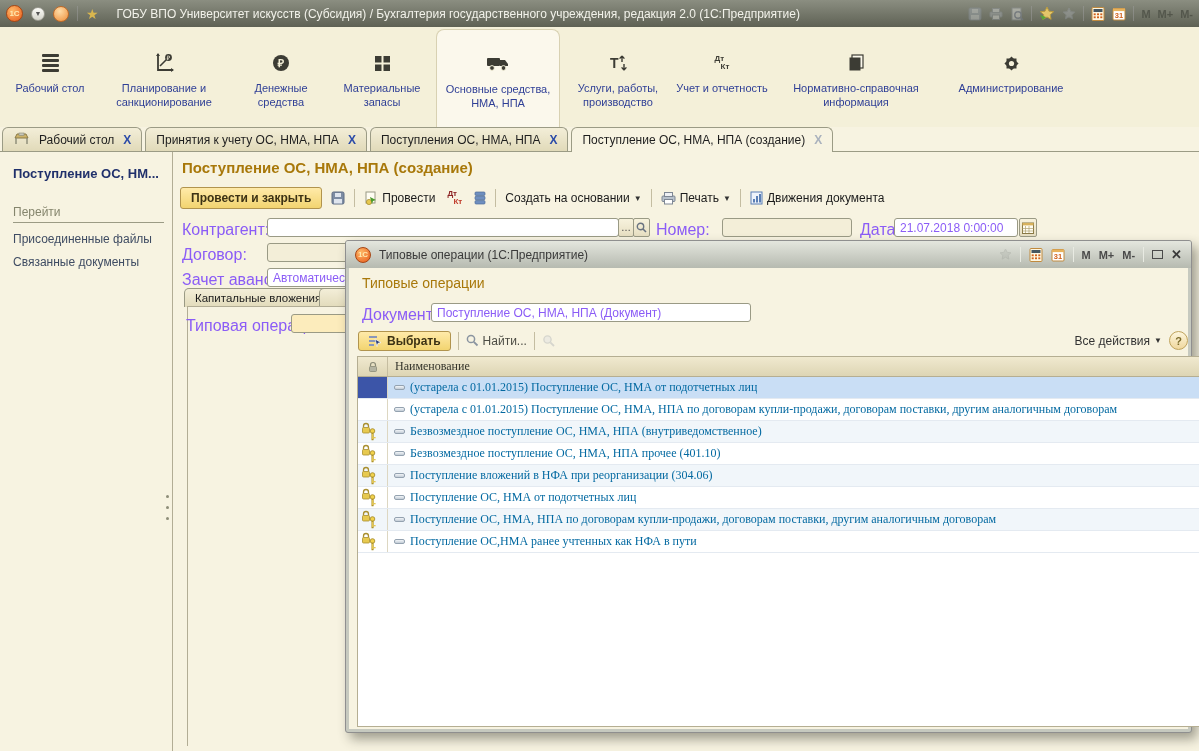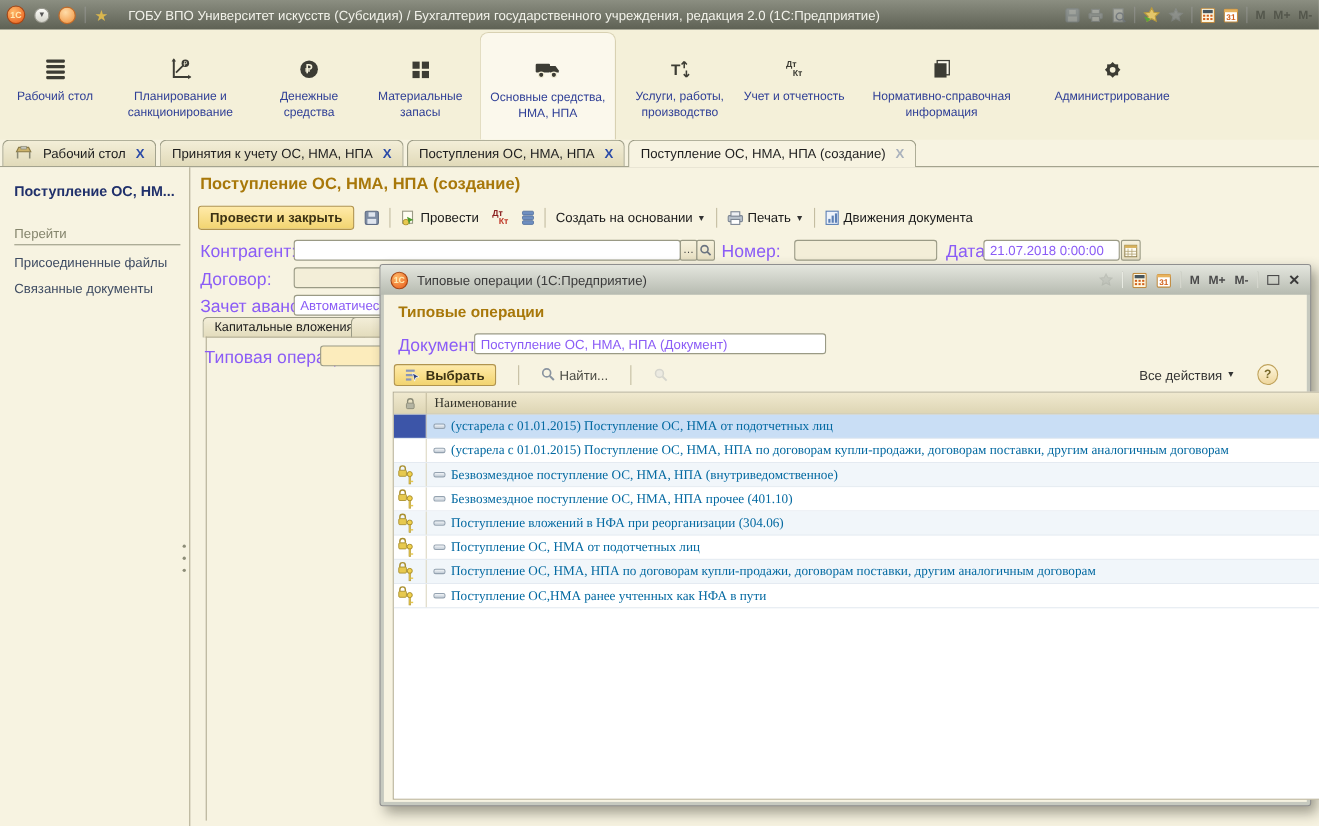--- a/index.html
+++ b/index.html
@@ -78,22 +78,22 @@
 .modal{position:absolute;left:345px;top:240px;width:847px;height:493px;background:#c6c9bf;
   border:1px solid #8f8f8f;border-radius:3px;box-shadow:5px 6px 12px rgba(50,50,40,.45);z-index:20;}
 .m-titlebar{height:27px;display:flex;align-items:center;gap:8px;padding:0 9px;
   background:linear-gradient(#e4e6de,#b6bab0);border-radius:2px 2px 0 0;font-size:12px;color:#3a3a3a;}
 .m-right{margin-left:auto;display:flex;align-items:center;gap:8px;}
 .m-mem{color:#4a4a4a;font-weight:bold;font-size:11px;}
 .maxi{width:11px;height:9px;border:1.5px solid #4a4a4a;display:inline-block;}
 .closex{color:#3a3a3a;font-weight:bold;font-size:13px;cursor:pointer;}
 .sep-m{width:1px;height:15px;background:#999c92;border-right:1px solid #e8eae2;}
 .m-content{position:absolute;left:3px;right:3px;top:27px;bottom:3px;background:#f7f3e1;}
-.m-header{position:absolute;left:13px;top:7px;font-size:14px;font-weight:bold;color:#a8780a;}
-.m-toolbar{position:absolute;left:9px;top:61px;right:26px;height:23px;display:flex;align-items:center;gap:20px;
+.m-header{position:absolute;left:13px;top:7px;font-size:14px;font-weight:normal;color:#a8780a;}
+.m-toolbar{position:absolute;left:9px;top:61px;right:0;height:23px;display:flex;align-items:center;gap:7px;
   font-size:12px;color:#333;justify-content:flex-end;}
 .btn-select{display:flex;align-items:center;gap:5px;background:linear-gradient(#ffeaa9,#f2d470);
   border:1px solid #b1944e;border-radius:3px;padding:2px 9px;font-weight:bold;color:#3c3214;font-size:12px;cursor:pointer;}
 .btn-flat{display:flex;align-items:center;gap:4px;color:#4c4c44;cursor:pointer;}
 .help-btn{width:19px;height:19px;border-radius:50%;background:linear-gradient(#fdf6dd,#efd79e);
   border:1px solid #c0a35c;color:#7a6a2a;font-weight:bold;font-size:11px;
   display:flex;align-items:center;justify-content:center;cursor:pointer;}
 
 .tbl{position:absolute;left:8px;top:88px;width:924px;height:371px;border:1px solid #b5ae92;
   background:#fff;display:flex;font-family:Liberation Serif, serif;}

